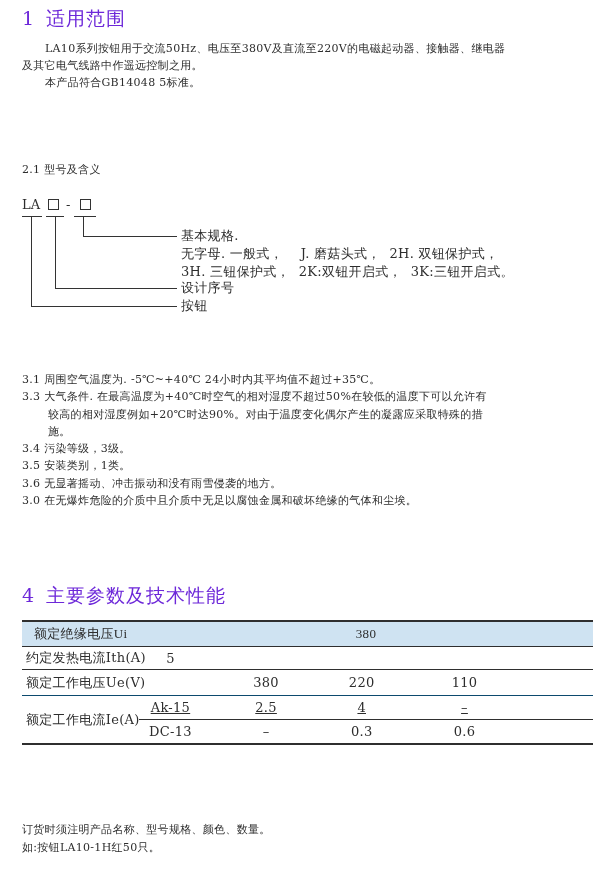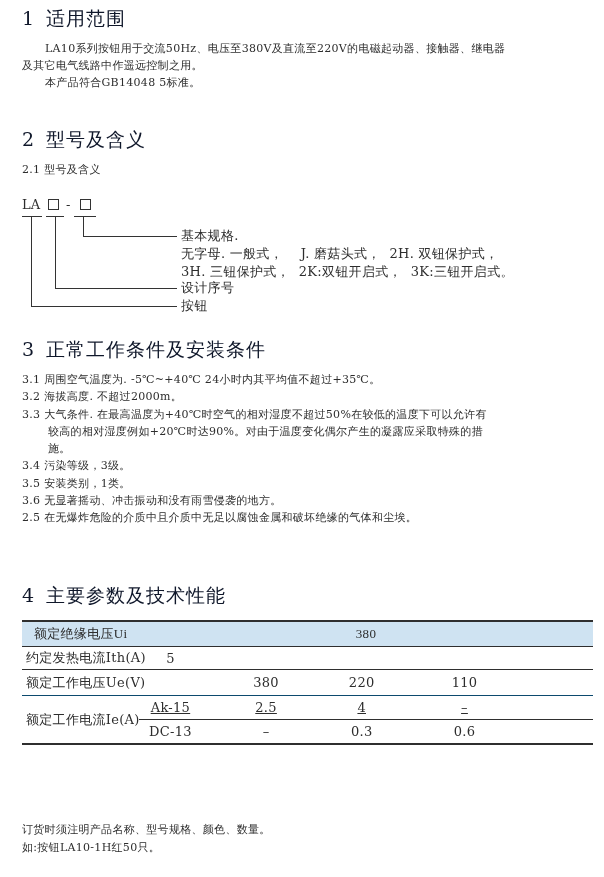--- a/index.html
+++ b/index.html
@@ -2,21 +2,21 @@
 <html><head>
 <meta charset="utf-8">
 <style>
   html,body { margin:0; padding:0; background:#ffffff; }
   .page {
     position:relative; width:604px; height:877px; background:#ffffff;
     font-family:"DejaVu Serif","Liberation Serif",serif;
     color:#2d2d2d; overflow:hidden;
   }
   .abs { position:absolute; left:22px; }
-  .heading { font-size:19px; letter-spacing:1px; white-space:nowrap; color:#0f172a; }
+  .heading { font-size:19px; letter-spacing:1px; white-space:nowrap; color:#6d28d9; }
   .heading .num { margin-right:11px; }
   .body { font-size:11px; letter-spacing:0.3px; }
   .line { white-space:pre; line-height:17px; }
   .indent { padding-left:23px; }
   .hang { padding-left:26px; }
   .s3line { white-space:pre; line-height:17.3px; }
 
   
   .diagram { position:absolute; left:22px; top:197px; width:560px; height:128px; }
   .dmodel { position:absolute; top:0; left:0; font-size:13px; letter-spacing:0; }
@@ -47,23 +47,20 @@
 
   <div class="abs heading" style="top:6px">
     <span class="num">1</span><span>适用范围</span>
   </div>
   <div class="abs body" style="top:40px">
     <div class="line indent">LA10系列按钮用于交流50Hz、电压至380V及直流至220V的电磁起动器、接触器、继电器</div>
     <div class="line">及其它电气线路中作遥远控制之用。</div>
     <div class="line indent">本产品符合GB14048 5标准。</div>
   </div>
 
-  <div class="abs heading" style="top:127px">
-    <span class="num">2</span><span>型号及含义</span>
-  </div>
   <div class="abs body" style="top:162px">2.1 型号及含义</div>
 
   <div class="diagram">
     <span class="dmodel">LA</span>
     <span class="dbox" style="left:26px"></span>
     <span class="dmodel" style="left:44px">-</span>
     <span class="dbox" style="left:58px"></span>
 
     <span class="dtick" style="left:0; top:19px; width:20px"></span>
     <span class="dtick" style="left:24px; top:19px; width:18px"></span>
@@ -77,33 +74,29 @@
     <span class="dh" style="left:33px; top:91px;  width:122px"></span>
     <span class="dh" style="left:9px;  top:109px; width:146px"></span>
 
     <span class="dlabel" style="top:32px">基本规格.</span>
     <span class="dlabel" style="top:50px">无字母. 一般式，    J. 磨菇头式，  2H. 双钮保护式，</span>
     <span class="dlabel" style="top:68px">3H. 三钮保护式，  2K:双钮开启式，  3K:三钮开启式。</span>
     <span class="dlabel" style="top:84px">设计序号</span>
     <span class="dlabel" style="top:102px">按钮</span>
   </div>
 
-  <div class="abs heading" style="top:337px">
-    <span class="num">3</span><span>正常工作条件及安装条件</span>
-  </div>
   <div class="abs body" style="top:371px">
     <div class="s3line">3.1 周围空气温度为. -5℃~+40℃ 24小时内其平均值不超过+35℃。</div>
-    <div class="s3line">3.2 海拔高度. 不超过2000m。</div>
     <div class="s3line">3.3 大气条件. 在最高温度为+40℃时空气的相对湿度不超过50%在较低的温度下可以允许有</div>
     <div class="s3line hang">较高的相对湿度例如+20℃时达90%。对由于温度变化偶尔产生的凝露应采取特殊的措</div>
     <div class="s3line hang">施。</div>
     <div class="s3line">3.4 污染等级，3级。</div>
     <div class="s3line">3.5 安装类别，1类。</div>
     <div class="s3line">3.6 无显著摇动、冲击振动和没有雨雪侵袭的地方。</div>
-    <div class="s3line">2.5 在无爆炸危险的介质中且介质中无足以腐蚀金属和破坏绝缘的气体和尘埃。</div>
+    <div class="s3line">3.0 在无爆炸危险的介质中且介质中无足以腐蚀金属和破坏绝缘的气体和尘埃。</div>
   </div>
 
   <div class="abs heading" style="top:583px">
     <span class="num">4</span><span>主要参数及技术性能</span>
   </div>
 
   <table class="ptable">
     <colgroup>
       <col style="width:20.5%">
         <col style="width:11%">

